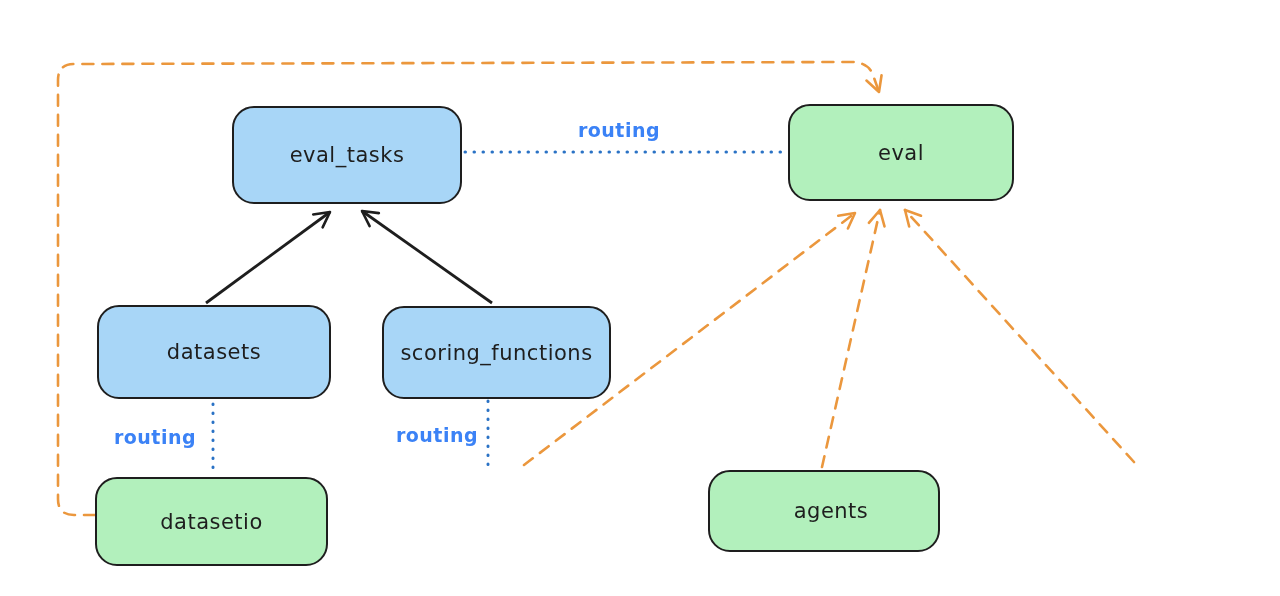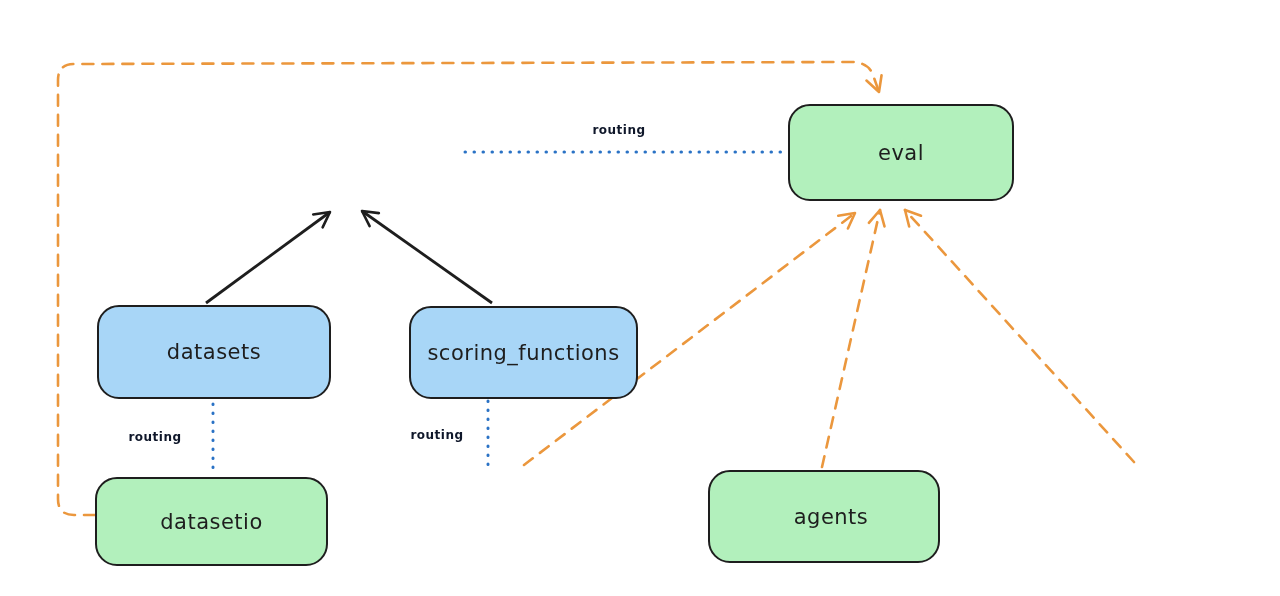--- a/index.html
+++ b/index.html
@@ -30,22 +30,22 @@
   .node-green { background: #b2f0bc; }
   .node-label {
     color: #1e1e1e;
     font-size: 21px;
     letter-spacing: 0.5px;
     white-space: nowrap;
   }
   .edge-label {
     position: absolute;
     transform: translate(-50%, -50%);
-    color: #0f172a;
-    font-size: 12px;
+    color: #3b82f6;
+    font-size: 19px;
     font-weight: bold;
     letter-spacing: 0.5px;
     white-space: nowrap;
   }
 </style>
 </head>
 <body>
 
 <div class="canvas">
 
@@ -65,39 +65,42 @@
     <path d="M 465 152 L 786 152" fill="none" stroke="#2a72c5" stroke-width="3" stroke-linecap="round" stroke-dasharray="0.5 8.5"></path>
     <path d="M 213 404 L 213 474" fill="none" stroke="#2a72c5" stroke-width="3" stroke-linecap="round" stroke-dasharray="0.5 8.5"></path>
     <path d="M 488 401 L 488 468" fill="none" stroke="#2a72c5" stroke-width="3" stroke-linecap="round" stroke-dasharray="0.5 8.5"></path>
 
     <path d="M 95 515 L 74 515 Q 58 515 58 499 L 58 80 Q 58 64 74 64 L 848 62 Q 868 61 873 75 L 879 92" fill="none" stroke="#eb973d" stroke-width="2.6" stroke-linecap="round" stroke-dasharray="11 9" marker-end="url(#arrow-orange)"></path>
     <path d="M 524 465 L 855 213" fill="none" stroke="#eb973d" stroke-width="2.6" stroke-linecap="round" stroke-dasharray="11 9" marker-end="url(#arrow-orange)"></path>
     <path d="M 822 467 L 880 210" fill="none" stroke="#eb973d" stroke-width="2.6" stroke-linecap="round" stroke-dasharray="11 9" marker-end="url(#arrow-orange)"></path>
     <path d="M 1134 462 L 905 210" fill="none" stroke="#eb973d" stroke-width="2.6" stroke-linecap="round" stroke-dasharray="11 9" marker-end="url(#arrow-orange)"></path>
   </svg>
 
+  <div class="node node-blue" style="left:232px; top:106px; width:230px; height:98px;">
+    <span class="node-label">eval_tasks</span>
+  </div>
 
   <div class="node node-green" style="left:788px; top:104px; width:226px; height:97px;">
     <span class="node-label">eval</span>
   </div>
 
   <div class="node node-blue" style="left:97px; top:305px; width:234px; height:94px;">
     <span class="node-label">datasets</span>
   </div>
 
-  <div class="node node-blue" style="left:382px; top:306px; width:229px; height:93px;margin-left:27px;">
+  <div class="node node-blue" style="left:382px; top:306px; width:229px; height:93px;">
     <span class="node-label">scoring_functions</span>
   </div>
 
   <div class="node node-green" style="left:95px; top:477px; width:233px; height:89px;">
     <span class="node-label">datasetio</span>
   </div>
 
 
-  <div class="node node-green" style="left:708px; top:470px; width:232px; height:93px;padding-left:14px;">
+  <div class="node node-green" style="left:708px; top:470px; width:232px; height:82px;padding-left:14px;">
     <span class="node-label">agents</span>
   </div>
 
 
   <div class="edge-label" style="left:619px; top:130px;">routing</div>
 
   <div class="edge-label" style="left:155px; top:437px;">routing</div>
 
   <div class="edge-label" style="left:437px; top:435px;">routing</div>
 

